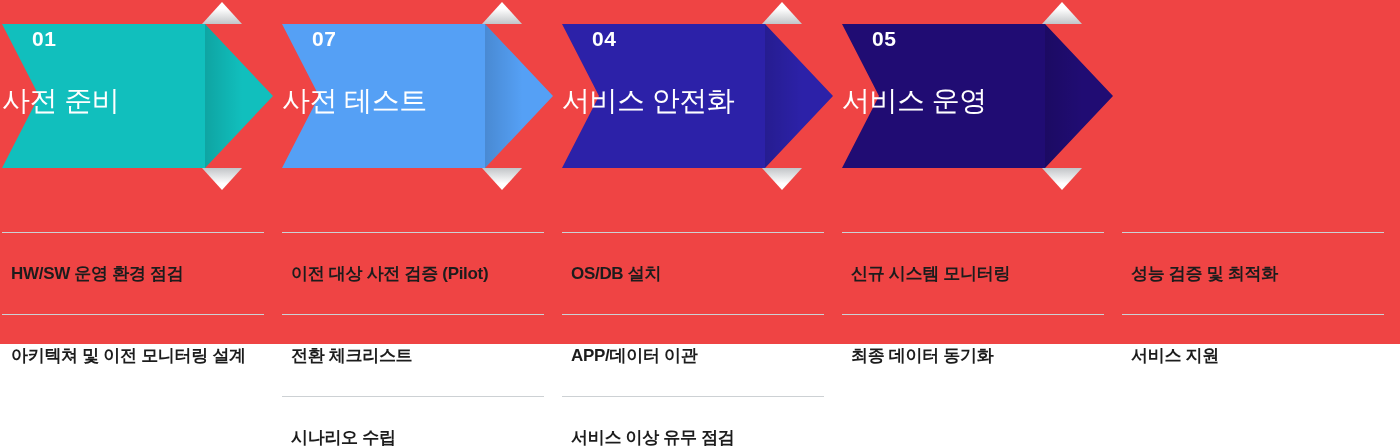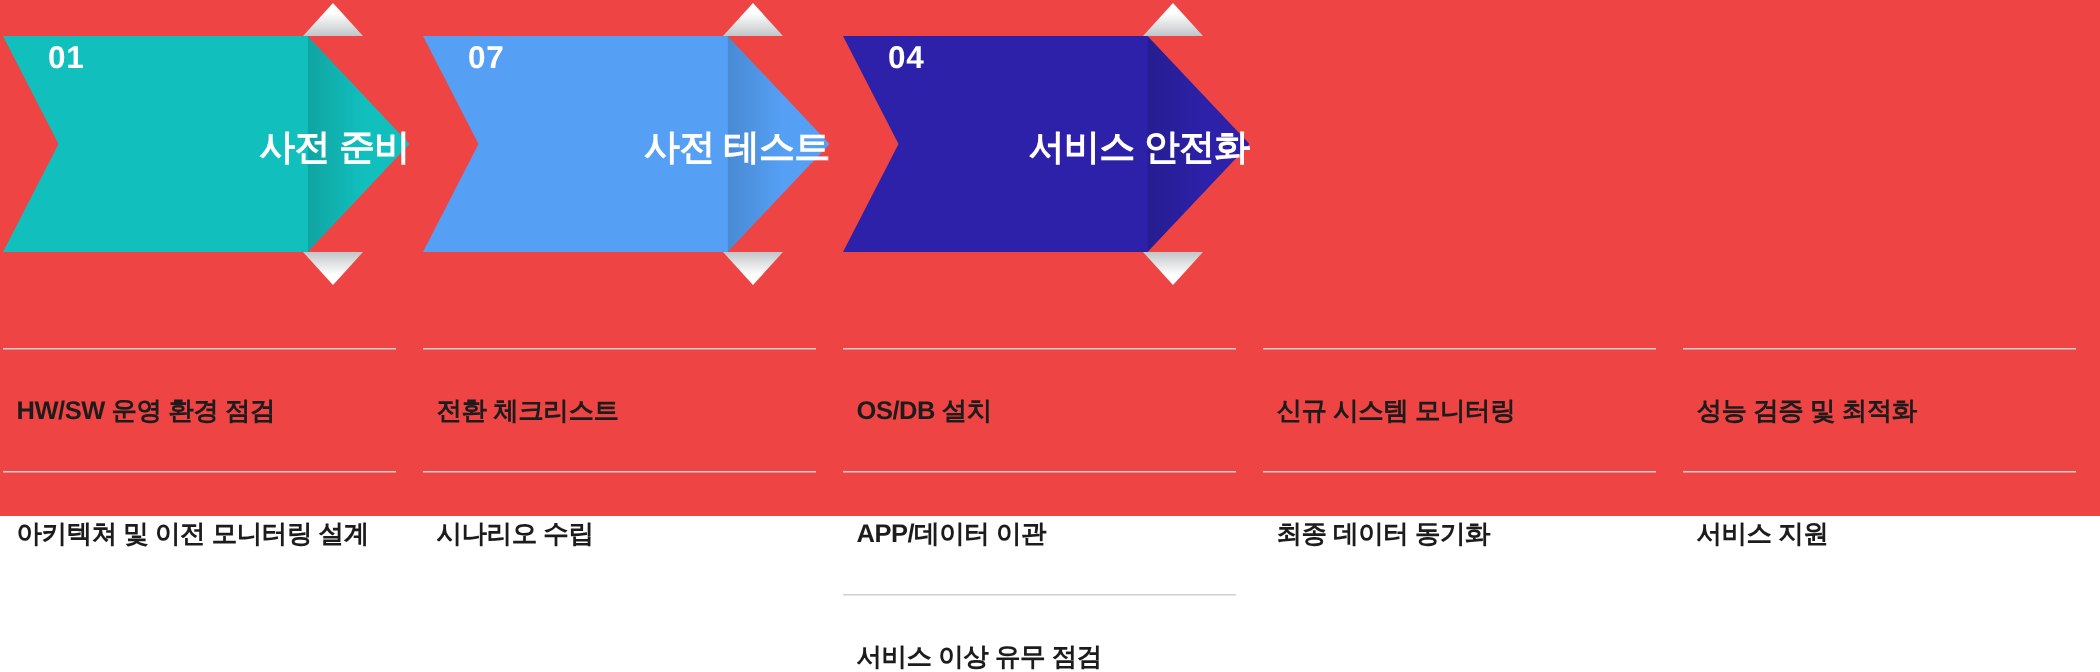--- a/index.html
+++ b/index.html
@@ -74,24 +74,24 @@
     color: #ffffff;
     font-size: 21px;
     font-weight: 800;
     letter-spacing: 0.5px;
   }
   .step-title {
     position: absolute;
     left: 2px;
     top: 82px;
     width: 271px;
-    text-align: right;
+    text-align: left;
     color: #ffffff;
-    font-size: 24px;
-    font-weight: 700;
+    font-size: 28px;
+    font-weight: 400;
     letter-spacing: -0.5px;
     white-space: nowrap;
   }
   .lists-row {
     position: absolute;
     left: 0;
     top: 232px;
     display: flex;
     align-items: flex-start;
   }
@@ -143,33 +143,44 @@
 
   <div class="step-cell">
     <div class="tri-top"></div>
     <div class="tri-bottom"></div>
     <div class="arrow-body" style="background: rgb(44, 33, 168);"></div>
     <div class="head-shade"></div>
     <div class="step-number">04</div>
     <div class="step-title">서비스 안전화</div>
   </div>
 
+  <div class="step-cell">
+    <div class="tri-top"></div>
+    <div class="tri-bottom"></div>
+    <div class="arrow-body" style="background: rgb(32, 12, 115);"></div>
+    <div class="head-shade"></div>
+    <div class="step-number">05</div>
+    <div class="step-title">서비스 운영</div>
+  </div>
 </div>
   <div id="lists-row" class="lists-row">
       <div class="list-col">
   <div class="list-row">
     <span class="list-text">HW/SW 운영 환경 점검</span>
   </div>
 
 
   <div class="list-row">
     <span class="list-text">아키텍쳐 및 이전 모니터링 설계</span>
   </div>
 </div>
       <div class="list-col">
+  <div class="list-row">
+    <span class="list-text">이전 대상 사전 검증 (Pilot)</span>
+  </div>
 
   <div class="list-row">
     <span class="list-text">전환 체크리스트</span>
   </div>
 
   <div class="list-row">
     <span class="list-text">시나리오 수립</span>
   </div>
 </div>
       <div class="list-col">

